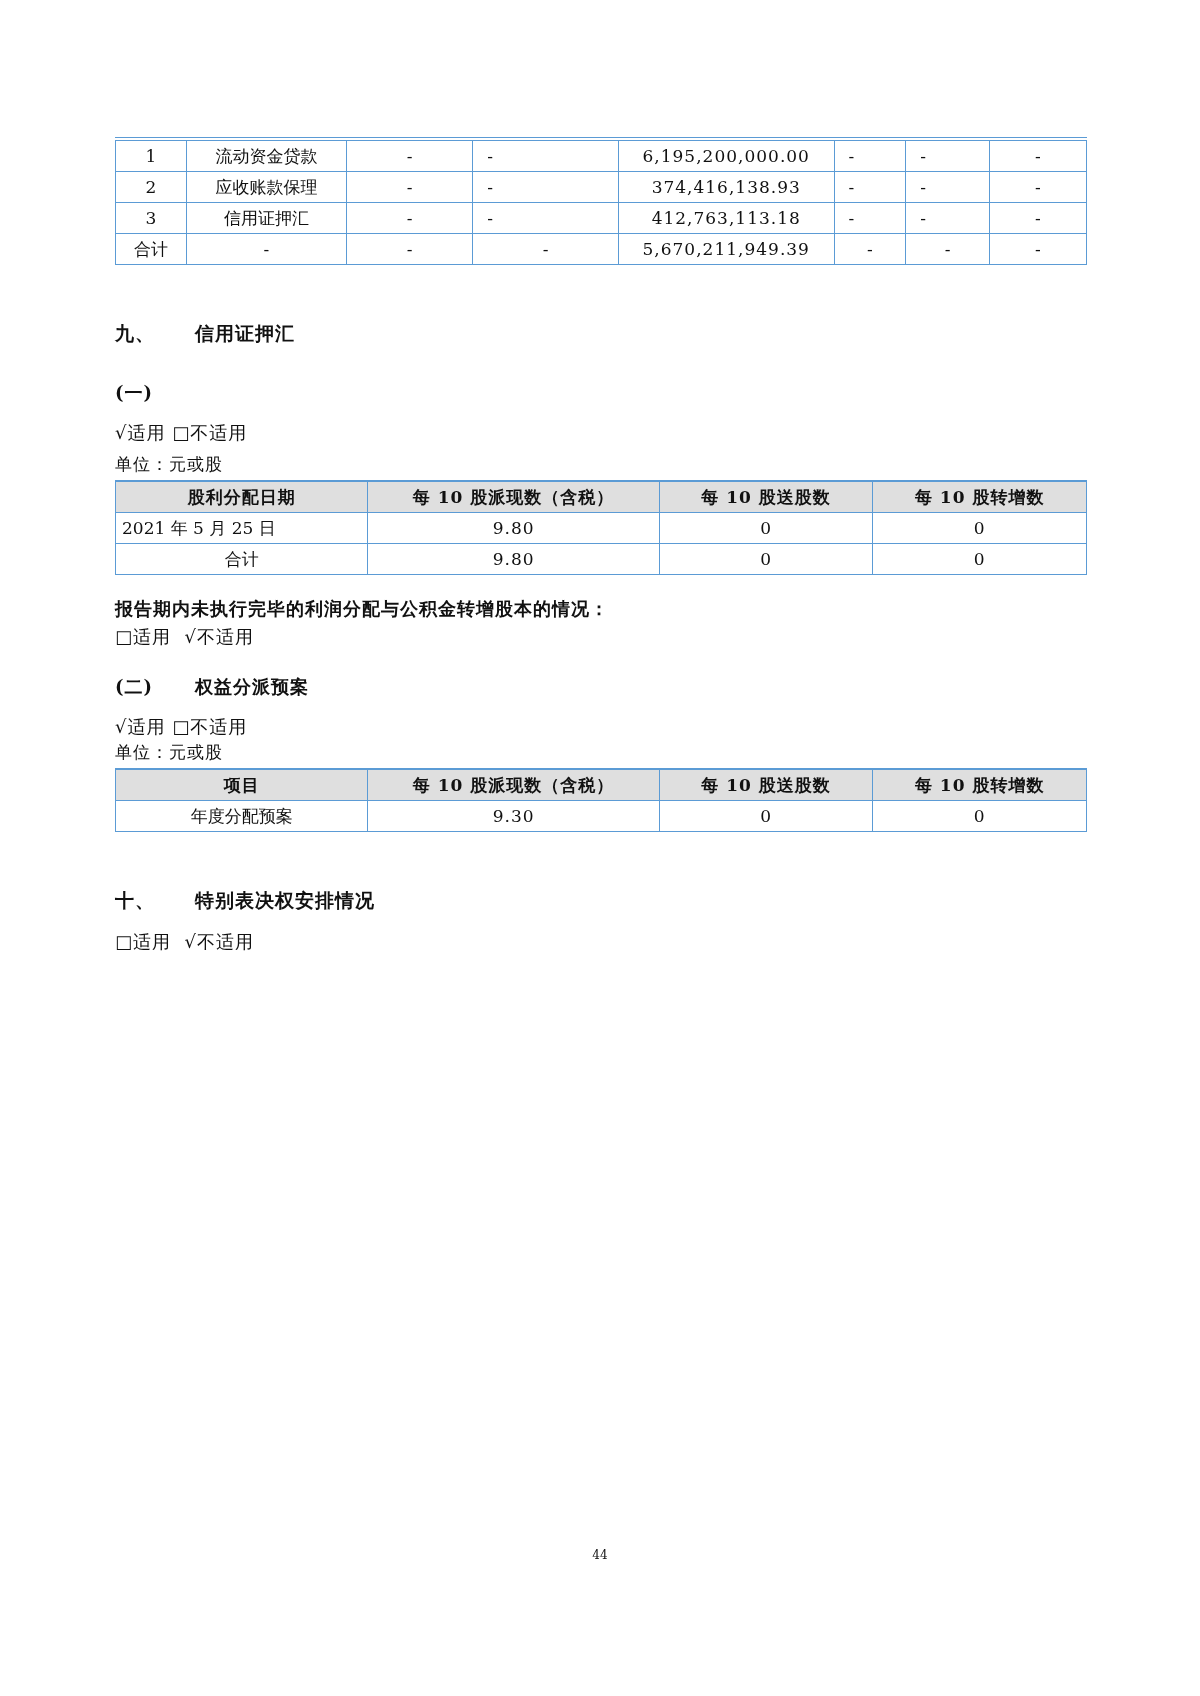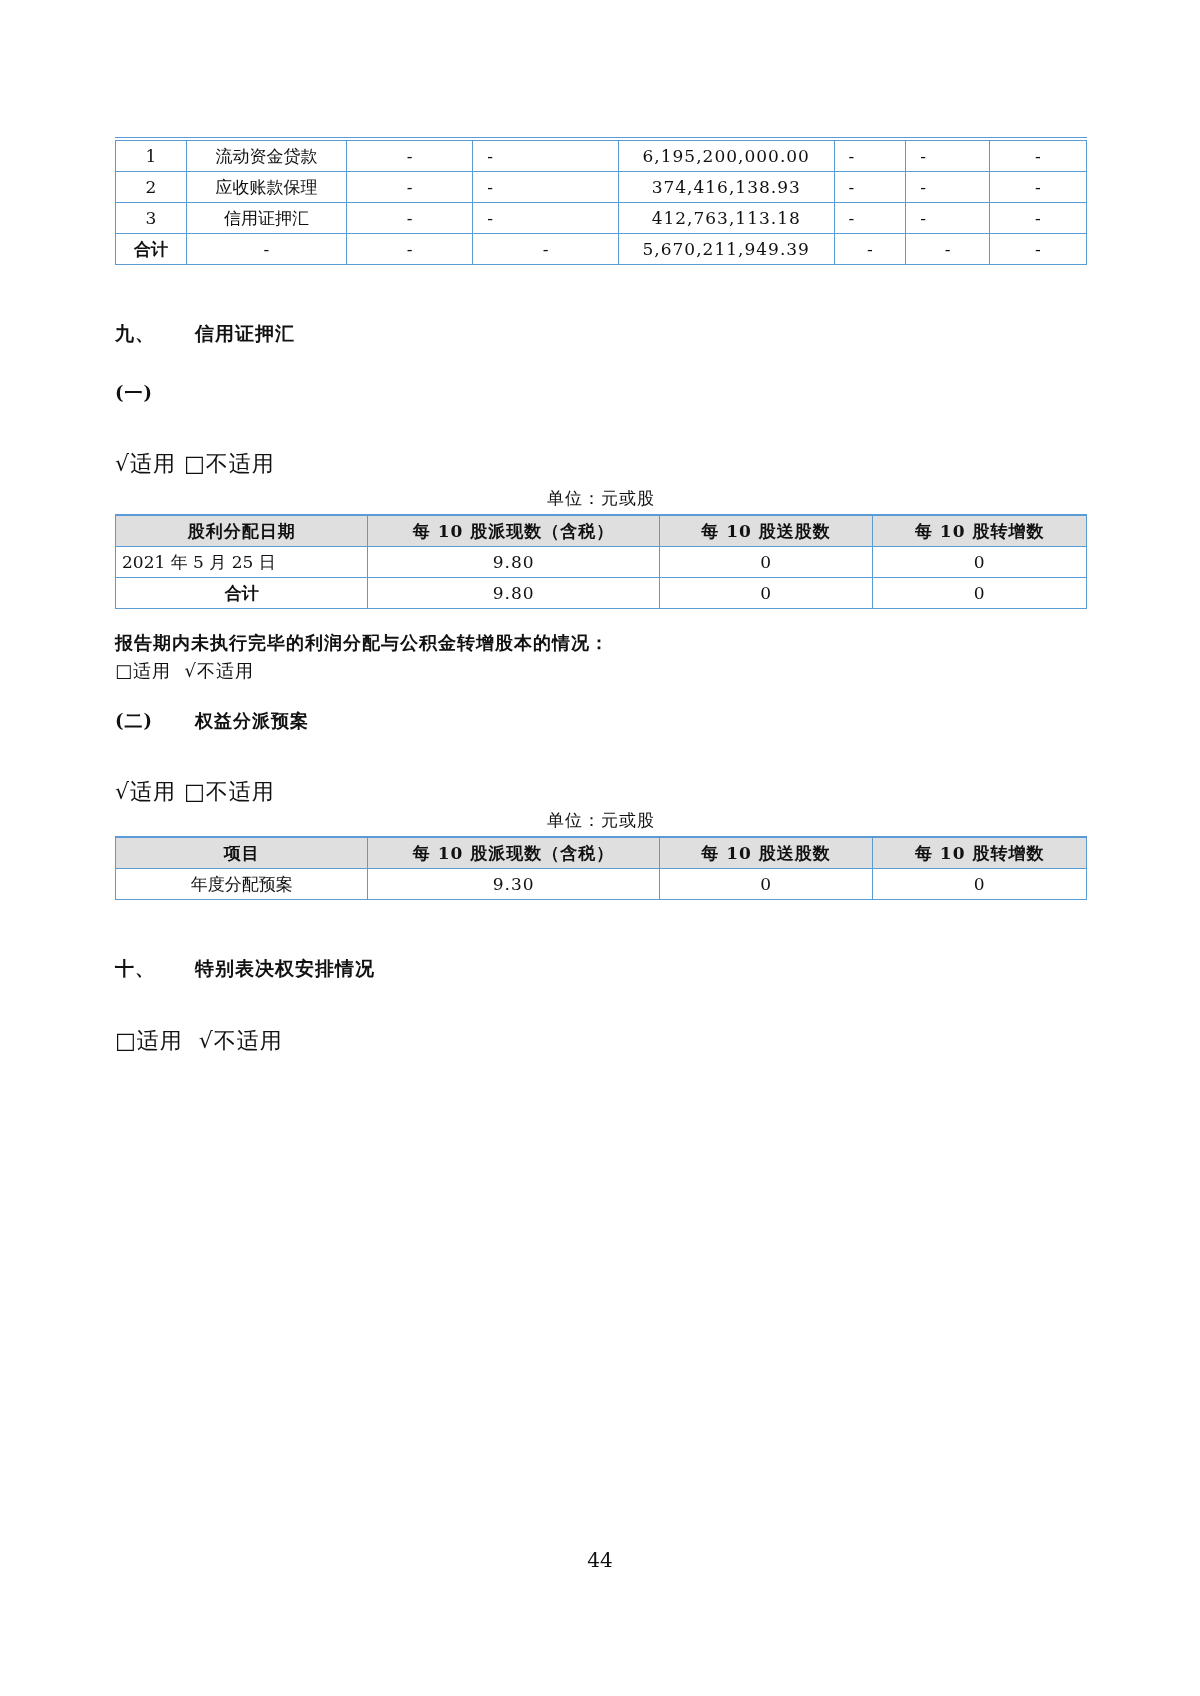--- a/index.html
+++ b/index.html
@@ -17,21 +17,21 @@
     border:1px solid #5b9bd5;
     font-size:17px;
     height:30px;
     padding:0 6px;
     overflow:hidden;
     white-space:nowrap;
   }
   .ac{text-align:center;}
   .al{text-align:left;}
   .ar{text-align:center;}
-  .b{font-weight:bold;margin-top:10px;}
+  .b{font-weight:normal;margin-top:10px;}
   .num{letter-spacing:1px;}
 
   
   .tbl-guarantee{margin-top:137px;}
   .tbl-guarantee{border-top:4px double #5b9bd5;}
   .tbl-guarantee td{padding:0 8px;}
   .tbl-guarantee td.padl{padding-left:14px;}
 
   
   .hsec{
@@ -43,29 +43,29 @@
   .hsec .hnum{width:80px;flex:0 0 80px;}
   .hsub{
     margin:34px 0 0 0;
     font-size:18px;font-weight:bold;
     display:flex;align-items:baseline;
     letter-spacing:1px;
   }
   .hsub .hnum{width:80px;flex:0 0 80px;}
 
   .applicability{
-    margin-top:44px;
-    font-size:22px;
+    margin-top:16px;
+    font-size:18px;
     white-space:pre-wrap;
     letter-spacing:1px;
   }
   .unit-line{
     margin-top:8px;
     font-size:17px;
-    text-align:center;
+    text-align:left;
     letter-spacing:1px;
   }
 
   .tbl-dist{margin-top:4px;border-top:2px solid #5b9bd5;}
   .tbl-dist th{
     background:#dfdfdf;
     font-weight:bold;
     letter-spacing:1px;
   }
 
@@ -80,21 +80,21 @@
     white-space:pre-wrap;
     letter-spacing:1px;
   }
   .hsub2{margin-top:26px;}
   .unit2{margin-top:2px;}
 
   .page-number{
     position:absolute;
     top:1548px;left:0;width:100%;
     text-align:center;
-    font-size:20px;
+    font-size:12px;
   }
 </style>
 </head>
 <body>
 
 <div class="content">
 
   <table class="tbl-guarantee">
     <colgroup>
       <col style="width:7.3%">

